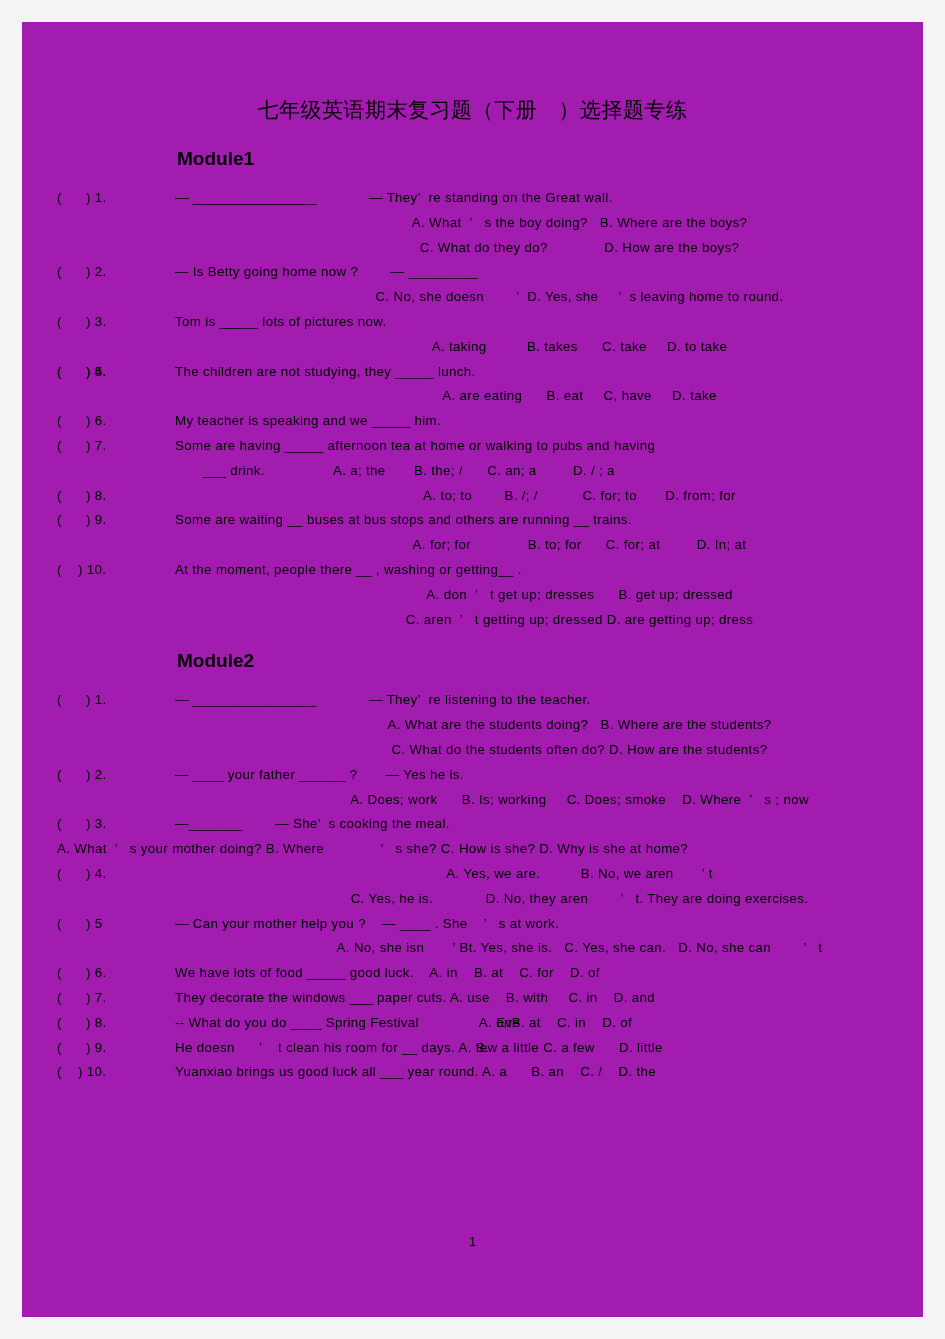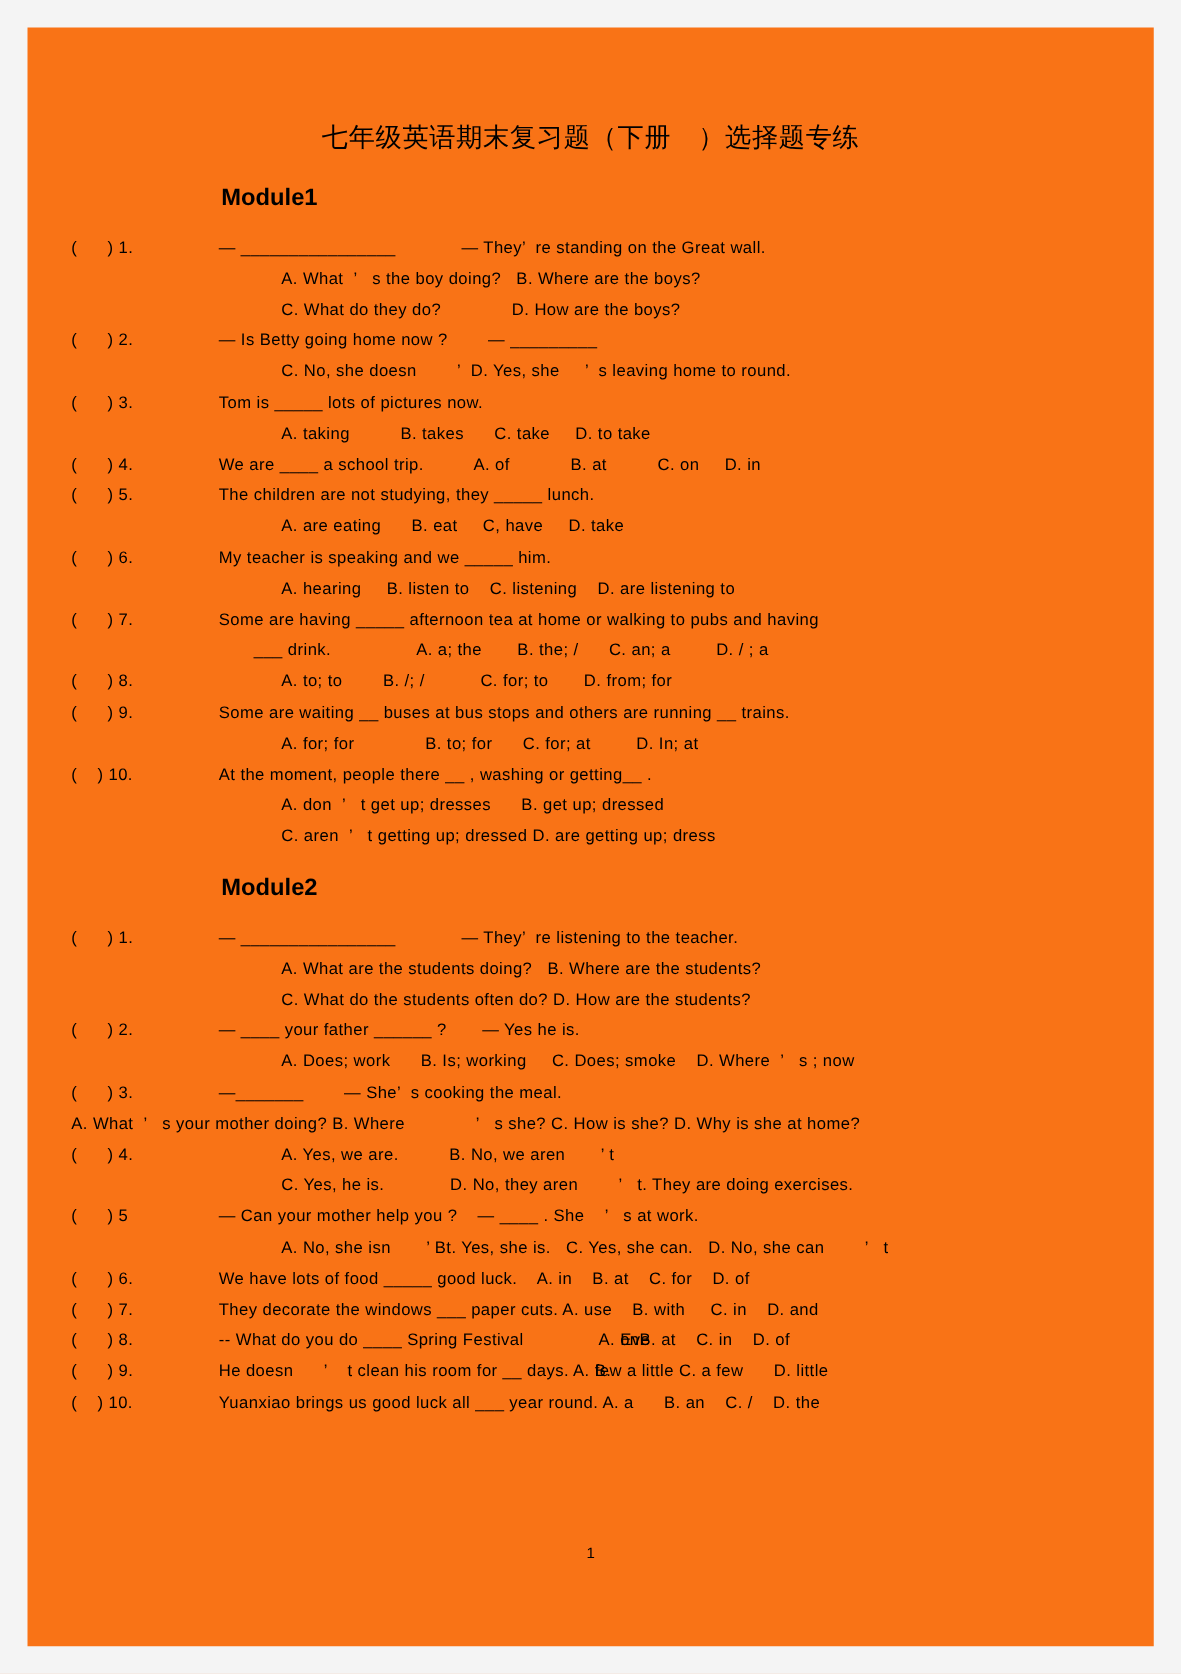--- a/index.html
+++ b/index.html
@@ -12,21 +12,21 @@
     height: 1339px;
     font-family: "Liberation Sans", sans-serif;
     overflow: hidden;
   }
   .page {
     position: absolute;
     left: 22px;
     top: 22px;
     width: 901px;
     height: 1295px;
-    background: #f97316;
+    background: #a21caf;
     box-sizing: border-box;
   }
   .page-inner {
     position: relative;
     width: 100%;
     height: 100%;
   }
 
   .doc-title {
     position: absolute;
@@ -82,21 +82,21 @@
     letter-spacing: 0.35px;
   }
   .marker {
     position: absolute;
     left: -118px;
     top: 0;
     white-space: pre;
     font-size: 13.3px;
     letter-spacing: 0.35px;
   }
-  .ln.opts { padding-left: 50px; }
+  .ln.opts { padding-left: 50px; text-align: center; }
   .ln.opts-flush { padding-left: 0; margin-left: -118px; }
   .ln.cont { padding-left: 28px; }
 
   .overlap {
     position: relative;
     display: inline-block;
   }
   .overlap .over {
     position: absolute;
     left: 0;
@@ -134,29 +134,28 @@
           </div>
           <div class="q">
             <div class="ln"><span class="marker">(      ) 2.</span><span>— Is Betty going home now ?        — _________</span></div>
             <div class="ln opts">C. No, she doesn        ’  D. Yes, she     ’  s leaving home to round.</div>
           </div>
           <div class="q">
             <div class="ln"><span class="marker">(      ) 3.</span><span>Tom is _____ lots of pictures now.</span></div>
             <div class="ln opts">A. taking          B. takes      C. take     D. to take</div>
           </div>
           <div class="q">
-            <div class="ln"><span class="marker">(      ) 4.</span><span>We are ____ a school trip.          A. of            B. at          C. on     D. in</span></div>
+            <div class="ln"><span class="marker">(      ) 4.</span></div>
           </div>
           <div class="q">
             <div class="ln"><span class="marker">(      ) 5.</span><span>The children are not studying, they _____ lunch.</span></div>
             <div class="ln opts">A. are eating      B. eat     C, have     D. take</div>
           </div>
           <div class="q">
             <div class="ln"><span class="marker">(      ) 6.</span><span>My teacher is speaking and we _____ him.</span></div>
-            <div class="ln opts">A. hearing     B. listen to    C. listening    D. are listening to</div>
           </div>
           <div class="q">
             <div class="ln"><span class="marker">(      ) 7.</span><span>Some are having _____ afternoon tea at home or walking to pubs and having</span></div>
             <div class="ln cont">___ drink.                 A. a; the       B. the; /      C. an; a         D. / ; a</div>
           </div>
           <div class="q">
             <div class="ln"><span class="marker">(      ) 8.</span></div>
             <div class="ln opts">A. to; to        B. /; /           C. for; to       D. from; for</div>
           </div>
           <div class="q">

